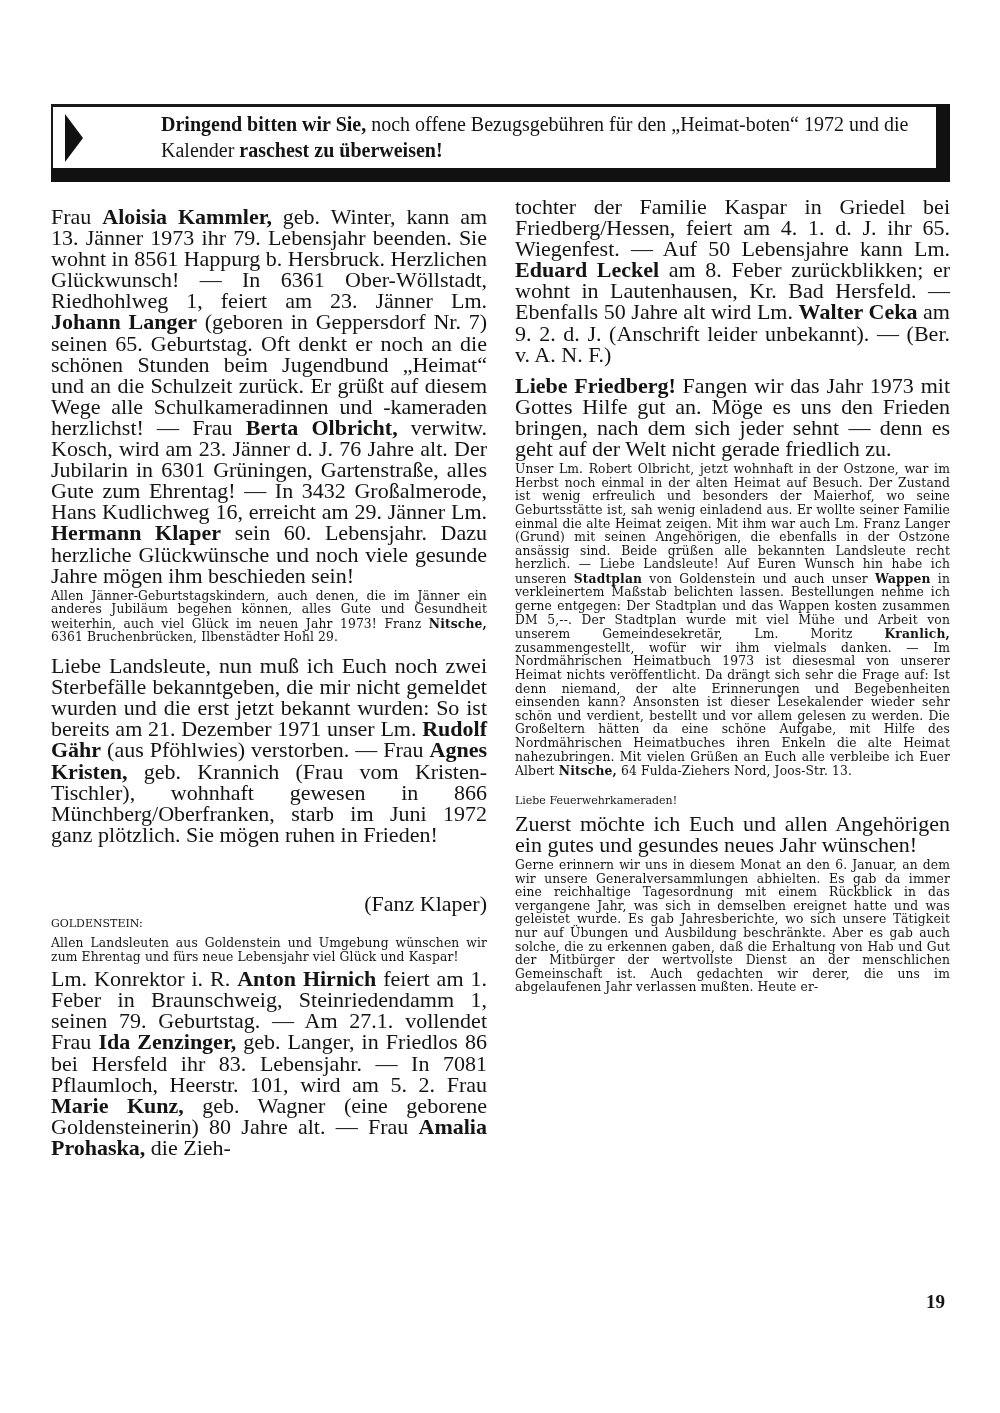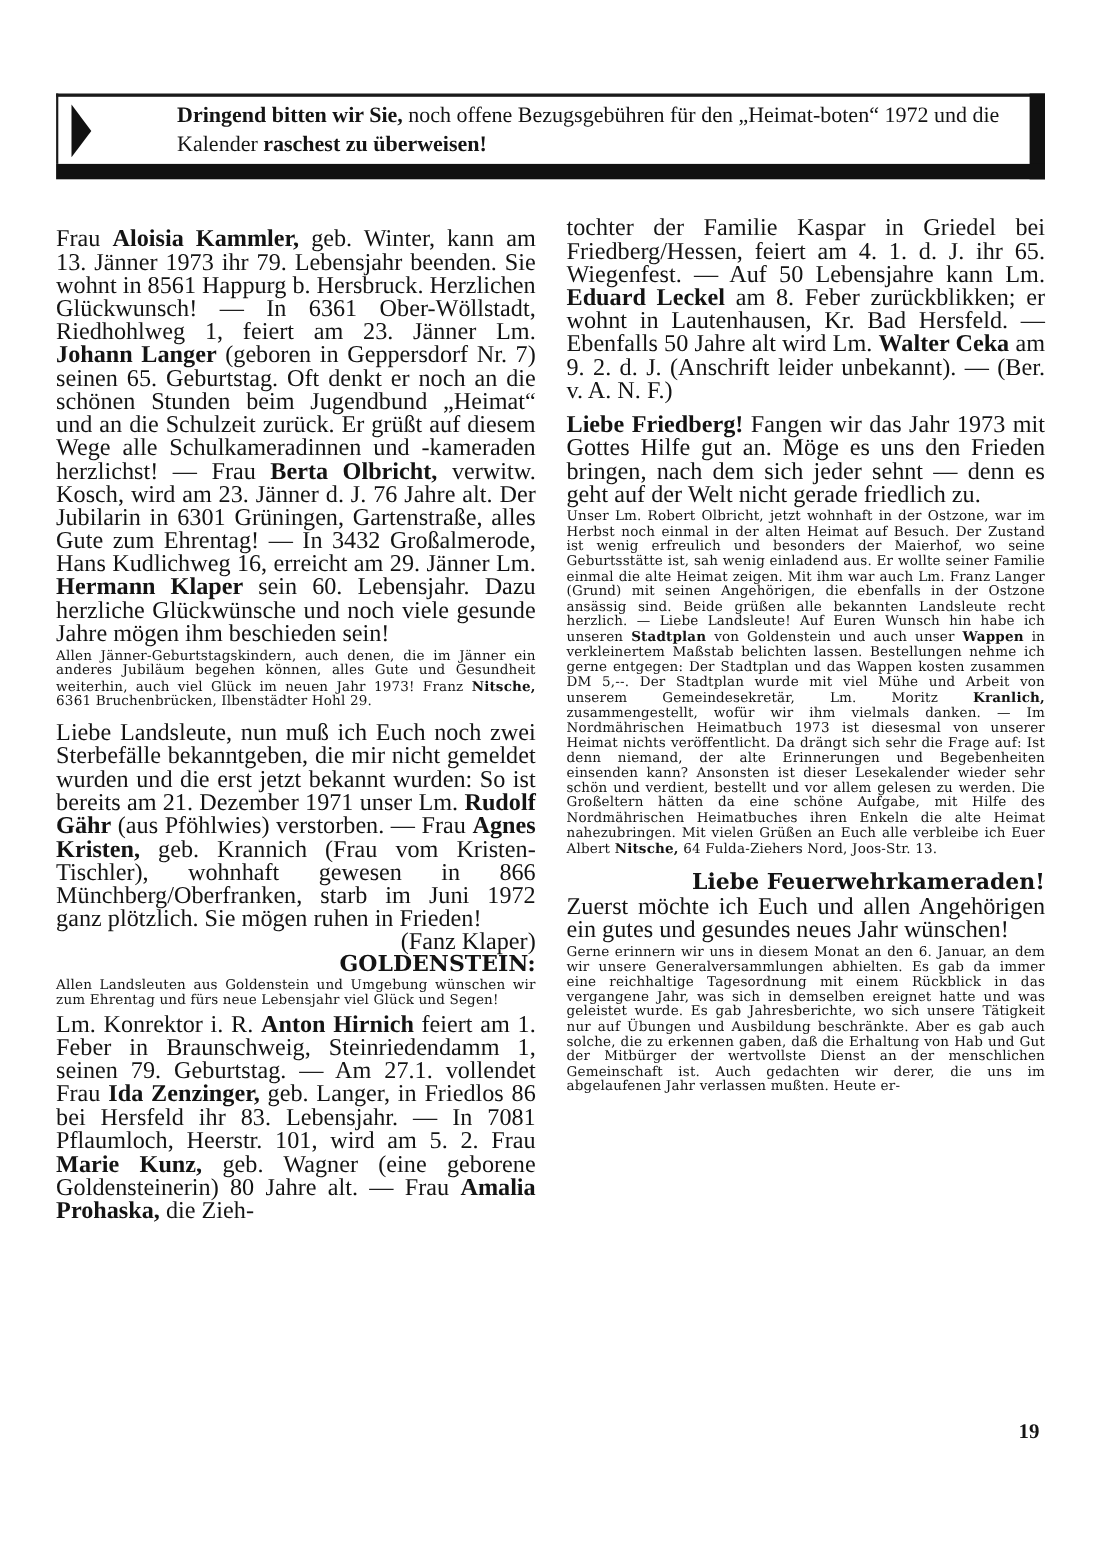--- a/index.html
+++ b/index.html
@@ -1,40 +1,40 @@
 <!DOCTYPE html>
 <html><head>
 <meta charset="utf-8">
 <style>
   html, body { margin:0; padding:0; background:#ffffff; }
   body { width:1000px; height:1413px; position:relative; overflow:hidden; color:#141414; }
 
   
-  .banner { position:absolute; left:51px; top:85px; width:899px; height:78px; }
+  .banner { position:absolute; left:51px; top:104px; width:899px; height:78px; }
   .banner .top-rule { position:absolute; left:0; top:0; width:899px; height:3px; background:#1a1a1a; }
   .banner .left-rule { position:absolute; left:0; top:0; width:2px; height:64px; background:#1a1a1a; }
   .banner .right-bar { position:absolute; right:0; top:0; width:14px; height:78px; background:#111; }
   .banner .bottom-bar { position:absolute; left:0; bottom:0; width:899px; height:14px; background:#111; }
   .banner .arrow { position:absolute; left:14px; top:10px; width:0; height:0;
     border-top:24px solid transparent; border-bottom:24px solid transparent; border-left:18px solid #111; }
   .banner .msg { position:absolute; left:110px; top:7px; width:770px; font-size:20px; line-height:26px;
     font-family: "Liberation Serif", "DejaVu Serif", serif; }
   .banner .msg b { font-weight:bold; }
 
   
   .col { position:absolute; top:196px; }
   .col.left { left:51px; width:436px; }
   .col.right { left:515px; width:435px; }
 
   p { margin:0; text-align:justify; hyphens:manual; }
   .small { font-family: "DejaVu Serif", serif; font-size:12.3px; line-height:13.6px; letter-spacing:0.15px; }
   .large { font-family: Liberation Serif, serif; font-size:22px; line-height:21.1px; }
-  .head { font-family: "DejaVu Serif", serif; font-weight:bold; font-size:20px; line-height:20px;text-align:right; }
+  .head { font-family: "DejaVu Serif", serif; font-weight:normal; font-size:11px; line-height:20px; }
   b { font-weight:bold; }
-  .sign { text-align:right; }
+  .sign { text-align:right;margin-top:48px; }
   .gap-s { height:10px; }
   .page-num { position:absolute; left:926px; top:1291px; font-family:"Liberation Serif", serif; font-size:19px; font-weight:bold; }
 </style>
 </head>
 <body>
 
 <div class="banner">
   <div class="top-rule"></div>
   <div class="left-rule"></div>
   <div class="right-bar"></div>
@@ -46,21 +46,21 @@
 <div class="col left">
   <div class="gap-s"></div>
   <p class="large"><span>Frau </span><b>Aloisia Kammler,</b><span> geb. Winter, kann am 13. Jänner 1973 ihr 79. Lebensjahr beenden. Sie wohnt in 8561 Happurg b. Hersbruck. Herzlichen Glückwunsch! — In 6361 Ober-Wöllstadt, Riedhohlweg 1, feiert am 23. Jänner Lm. </span><b>Johann Langer</b><span> (geboren in Geppersdorf Nr. 7) seinen 65. Geburtstag. Oft denkt er noch an die schönen Stunden beim Jugendbund „Heimat“ und an die Schulzeit zurück. Er grüßt auf diesem Wege alle Schulkameradinnen und -kameraden herzlichst! — Frau </span><b>Berta Olbricht,</b><span> verwitw. Kosch, wird am 23. Jänner d. J. 76 Jahre alt. Der Jubilarin in 6301 Grüningen, Gartenstraße, alles Gute zum Ehrentag! — In 3432 Großalmerode, Hans Kudlichweg 16, erreicht am 29. Jänner Lm. </span><b>Hermann Klaper</b><span> sein 60. Lebensjahr. Dazu herzliche Glückwünsche und noch viele gesunde Jahre mögen ihm beschieden sein!</span></p>
   <div style="height:4px"></div>
   <p class="small"><span>Allen Jänner-Geburtstagskindern, auch denen, die im Jänner ein anderes Jubiläum begehen können, alles Gute und Gesundheit weiterhin, auch viel Glück im neuen Jahr 1973! Franz </span><b>Nitsche,</b><span> 6361 Bruchenbrücken, Ilbenstädter Hohl 29.</span></p>
   <div class="gap-s"></div>
   <p class="large"><span>Liebe Landsleute, nun muß ich Euch noch zwei Sterbefälle bekanntgeben, die mir nicht gemeldet wurden und die erst jetzt bekannt wurden: So ist bereits am 21. Dezember 1971 unser Lm. </span><b>Rudolf Gähr</b><span> (aus Pföhlwies) verstorben. — Frau </span><b>Agnes Kristen,</b><span> geb. Krannich (Frau vom Kristen-Tischler), wohnhaft gewesen in 866 Münchberg/Oberfranken, starb im Juni 1972 ganz plötzlich. Sie mögen ruhen in Frieden!</span></p>
   <p class="large sign">(Fanz Klaper)</p>
   <div class="head">GOLDENSTEIN:</div>
   <div style="height:3px"></div>
-  <p class="small">Allen Landsleuten aus Goldenstein und Umgebung wünschen wir zum Ehrentag und fürs neue Lebensjahr viel Glück und Segen!</p>
+  <p class="small">Allen Landsleuten aus Goldenstein und Umgebung wünschen wir zum Ehrentag und fürs neue Lebensjahr viel Glück und Kaspar!</p>
   <div style="height:4px"></div>
   <p class="large"><span>Lm. Konrektor i. R. </span><b>Anton Hirnich</b><span> feiert am 1. Feber in Braunschweig, Steinriedendamm 1, seinen 79. Geburtstag. — Am 27.1. vollendet Frau </span><b>Ida Zenzinger,</b><span> geb. Langer, in Friedlos 86 bei Hersfeld ihr 83. Lebensjahr. — In 7081 Pflaumloch, Heerstr. 101, wird am 5. 2. Frau </span><b>Marie Kunz,</b><span> geb. Wagner (eine geborene Goldensteinerin) 80 Jahre alt. — Frau </span><b>Amalia Prohaska,</b><span> die Zieh-</span></p>
 </div>
 
 <div class="col right">
   <p class="large"><span>tochter der Familie Kaspar in Griedel bei Friedberg/Hessen, feiert am 4. 1. d. J. ihr 65. Wiegenfest. — Auf 50 Lebensjahre kann Lm. </span><b>Eduard Leckel</b><span> am 8. Feber zurückblikken; er wohnt in Lautenhausen, Kr. Bad Hersfeld. — Ebenfalls 50 Jahre alt wird Lm. </span><b>Walter Ceka</b><span> am 9. 2. d. J. (Anschrift leider unbekannt). — (Ber. v. A. N. F.)</span></p>
   <div class="gap-s"></div>
   <p class="large"><b>Liebe Friedberg!</b><span> Fangen wir das Jahr 1973 mit Gottes Hilfe gut an. Möge es uns den Frieden bringen, nach dem sich jeder sehnt — denn es geht auf der Welt nicht gerade friedlich zu.</span></p>
   <div style="height:4px"></div>
   <p class="small"><span>Unser Lm. Robert Olbricht, jetzt wohnhaft in der Ostzone, war im Herbst noch einmal in der alten Heimat auf Besuch. Der Zustand ist wenig erfreulich und besonders der Maierhof, wo seine Geburtsstätte ist, sah wenig einladend aus. Er wollte seiner Familie einmal die alte Heimat zeigen. Mit ihm war auch Lm. Franz Langer (Grund) mit seinen Angehörigen, die ebenfalls in der Ostzone ansässig sind. Beide grüßen alle bekannten Landsleute recht herzlich. — Liebe Landsleute! Auf Euren Wunsch hin habe ich unseren </span><b>Stadtplan</b><span> von Goldenstein und auch unser </span><b>Wappen</b><span> in verkleinertem Maßstab belichten lassen. Bestellungen nehme ich gerne entgegen: Der Stadtplan und das Wappen kosten zusammen DM 5,--. Der Stadtplan wurde mit viel Mühe und Arbeit von unserem Gemeindesekretär, Lm. Moritz </span><b>Kranlich,</b><span> zusammengestellt, wofür wir ihm vielmals danken. — Im Nordmährischen Heimatbuch 1973 ist diesesmal von unserer Heimat nichts veröffentlicht. Da drängt sich sehr die Frage auf: Ist denn niemand, der alte Erinnerungen und Begebenheiten einsenden kann? Ansonsten ist dieser Lesekalender wieder sehr schön und verdient, bestellt und vor allem gelesen zu werden. Die Großeltern hätten da eine schöne Aufgabe, mit Hilfe des Nordmährischen Heimatbuches ihren Enkeln die alte Heimat nahezubringen. Mit vielen Grüßen an Euch alle verbleibe ich Euer Albert </span><b>Nitsche,</b><span> 64 Fulda-Ziehers Nord, Joos-Str. 13.</span></p>

